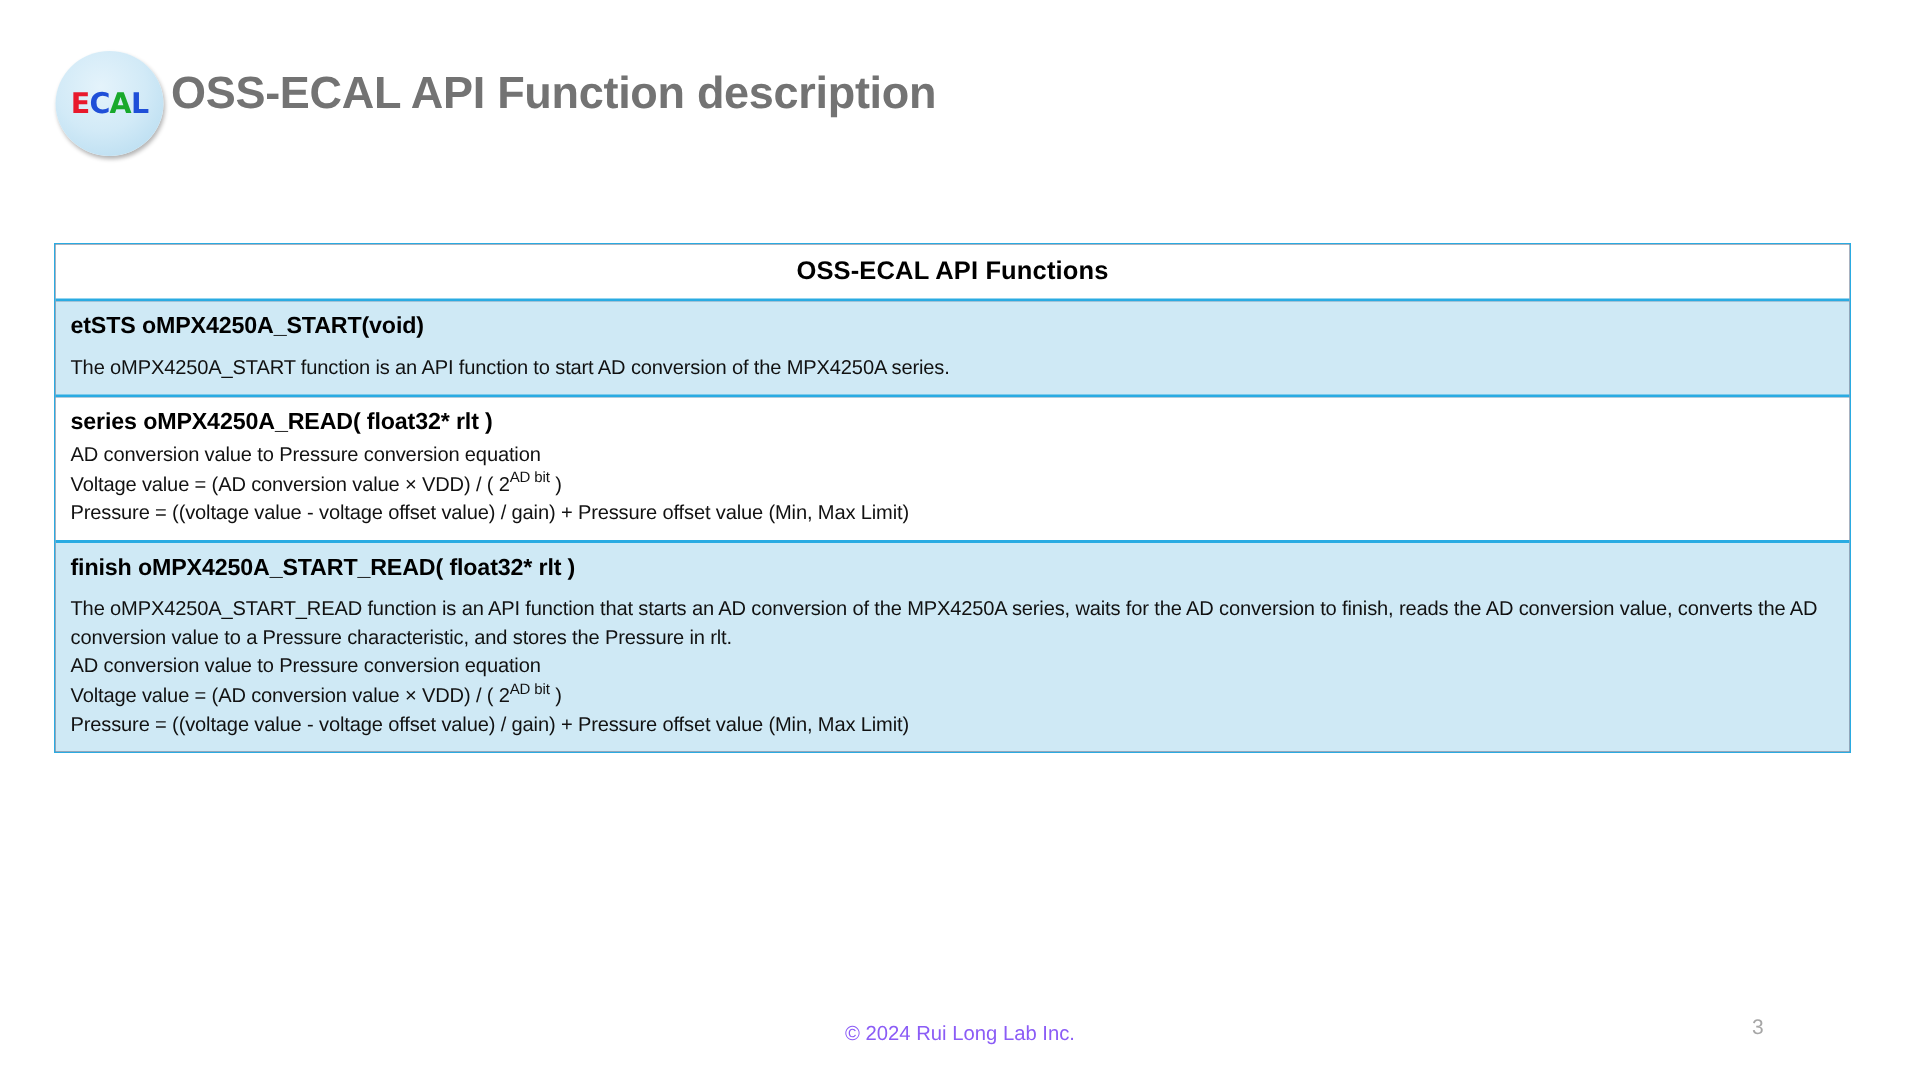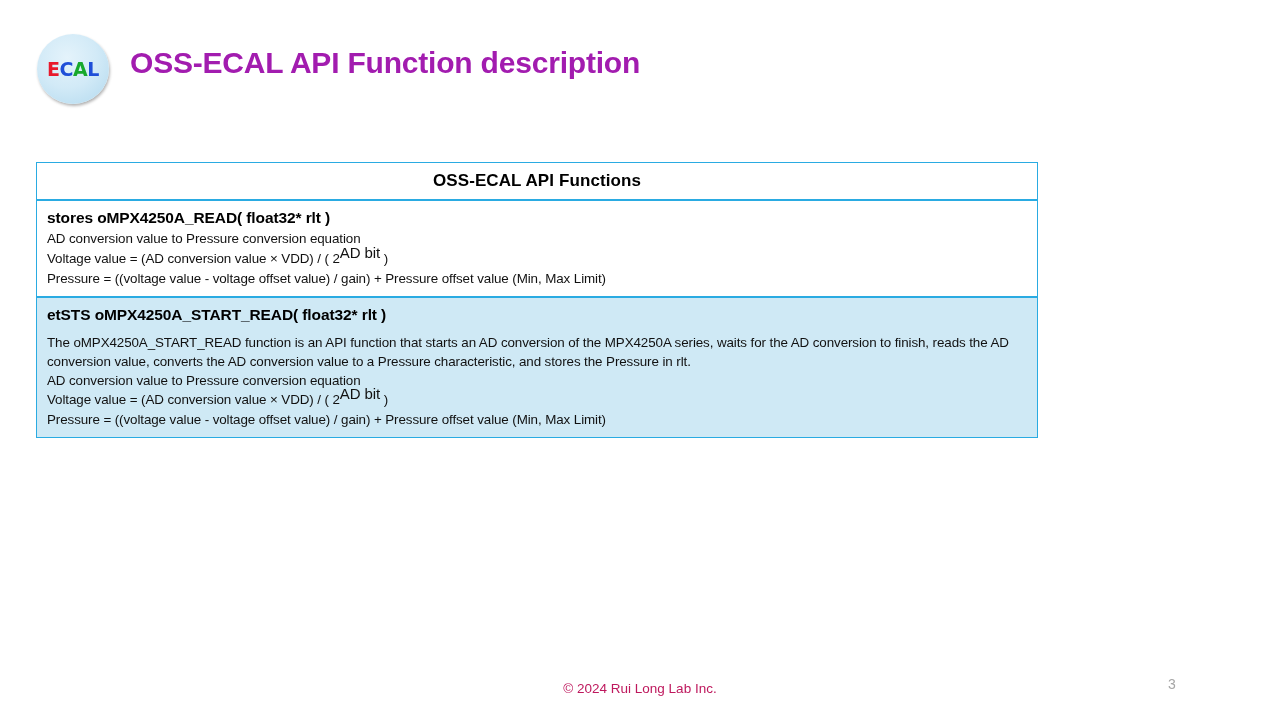--- a/index.html
+++ b/index.html
@@ -53,35 +53,35 @@
     line-height: 1;
     user-select: none;
   }
   .logo-text .l-e { color: #e8192c; }
   .logo-text .l-c { color: #1f4fd8; }
   .logo-text .l-a { color: #18a92c; }
   .logo-text .l-l { color: #1f4fd8; }
 
   .slide-title {
     position: absolute;
-    left: 130px;
+    left: 114px;
     top: 46px;
     font-size: 30px;
     font-weight: bold;
     letter-spacing: -0.2px;
     white-space: nowrap;
-    color: #a21caf;
+    color: #737373;
   }
 
   
   .api-table {
     position: absolute;
     left: 36px;
     top: 162px;
-    width: 1002px;
+    width: 1198px;
     border: 1px solid #2aabe2;
     box-sizing: border-box;
     background: #7f1d1d;
   }
 
   .table-head {
     height: 36px;
     background: #ffffff;
     border-bottom: 2px solid #2aabe2;
     display: flex;
@@ -122,34 +122,34 @@
   }
 
   .eq-block {
     font-size: 13.4px;
     color: #111111;
     line-height: 1.46;
     letter-spacing: -0.1px;
   }
   .eq-line { white-space: nowrap; }
   .sup {
-    font-size: 15px;
+    font-size: 10px;
     vertical-align: super;
     line-height: 0;
   }
 
   
   .footer-copy {
     position: absolute;
     left: 0;
     top: 681px;
     width: 1280px;
     text-align: center;
     font-size: 13.5px;
-    color: #be185d;
+    color: #8b5cf6;
   }
   .page-number {
     position: absolute;
     left: 1168px;
     top: 676px;
     font-size: 14px;
     color: #a6a6a6;
   }
 </style>
 </head>
@@ -165,32 +165,36 @@
 
   <div class="slide-title">OSS-ECAL API Function description</div>
 </div>
 
 <div class="api-table">
 
   <div class="table-head">
     <div class="table-head-title">OSS-ECAL API Functions</div>
   </div>
 
+  <div class="api-row tinted">
+    <div class="sig">etSTS oMPX4250A_START(void)</div>
+    <div class="desc">The oMPX4250A_START function is an API function to start AD conversion of the MPX4250A series.</div>
+  </div>
 
   <div class="api-row plain">
-    <div class="sig">stores oMPX4250A_READ( float32* rlt )</div>
+    <div class="sig">series oMPX4250A_READ( float32* rlt )</div>
     <div class="eq-block">
       <div class="eq-line">AD conversion value to Pressure conversion equation</div>
       <div class="eq-line"><span>Voltage value = (AD conversion value × VDD) / ( 2</span><span class="sup">AD bit</span><span> )</span></div>
       <div class="eq-line">Pressure = ((voltage value - voltage offset value) / gain) + Pressure offset value (Min, Max Limit)</div>
     </div>
   </div>
 
   <div class="api-row tinted">
-    <div class="sig">etSTS oMPX4250A_START_READ( float32* rlt )</div>
+    <div class="sig">finish oMPX4250A_START_READ( float32* rlt )</div>
     <div class="desc">The oMPX4250A_START_READ function is an API function that starts an AD conversion of the MPX4250A series, waits for the AD conversion to finish, reads the AD conversion value, converts the AD conversion value to a Pressure characteristic, and stores the Pressure in rlt.</div>
     <div class="eq-block">
       <div class="eq-line">AD conversion value to Pressure conversion equation</div>
       <div class="eq-line"><span>Voltage value = (AD conversion value × VDD) / ( 2</span><span class="sup">AD bit</span><span> )</span></div>
       <div class="eq-line">Pressure = ((voltage value - voltage offset value) / gain) + Pressure offset value (Min, Max Limit)</div>
     </div>
   </div>
 
 </div>
 

